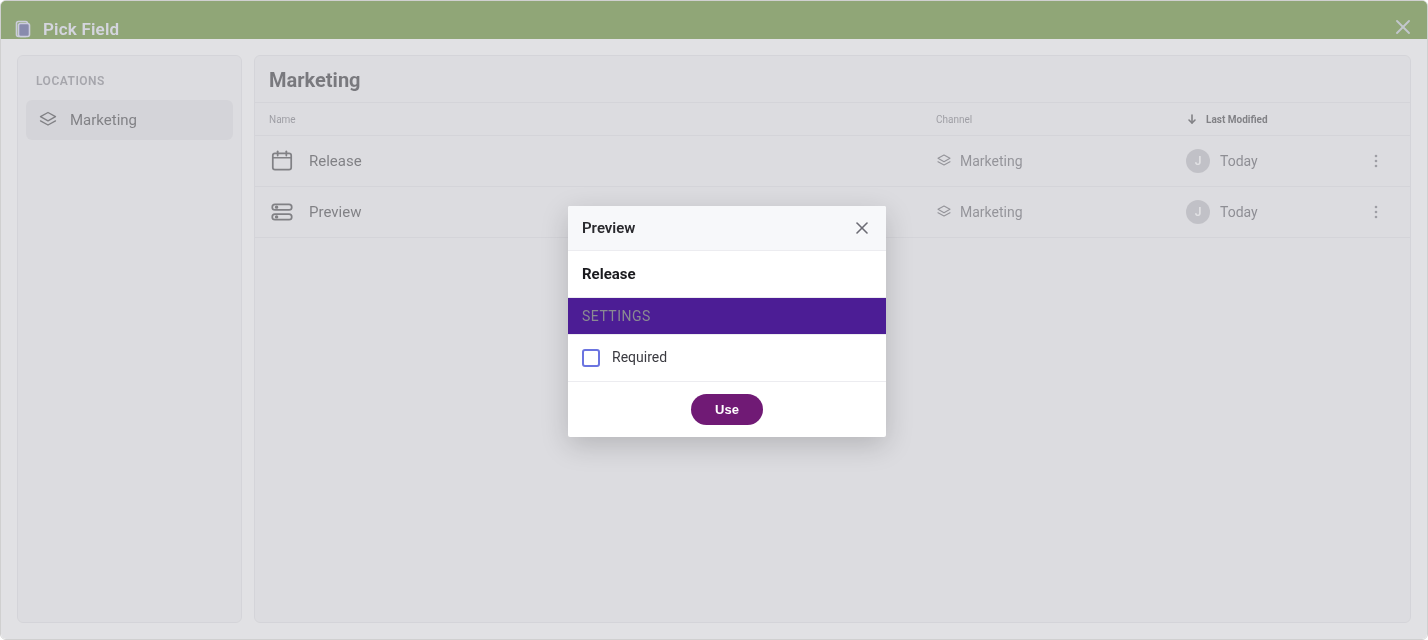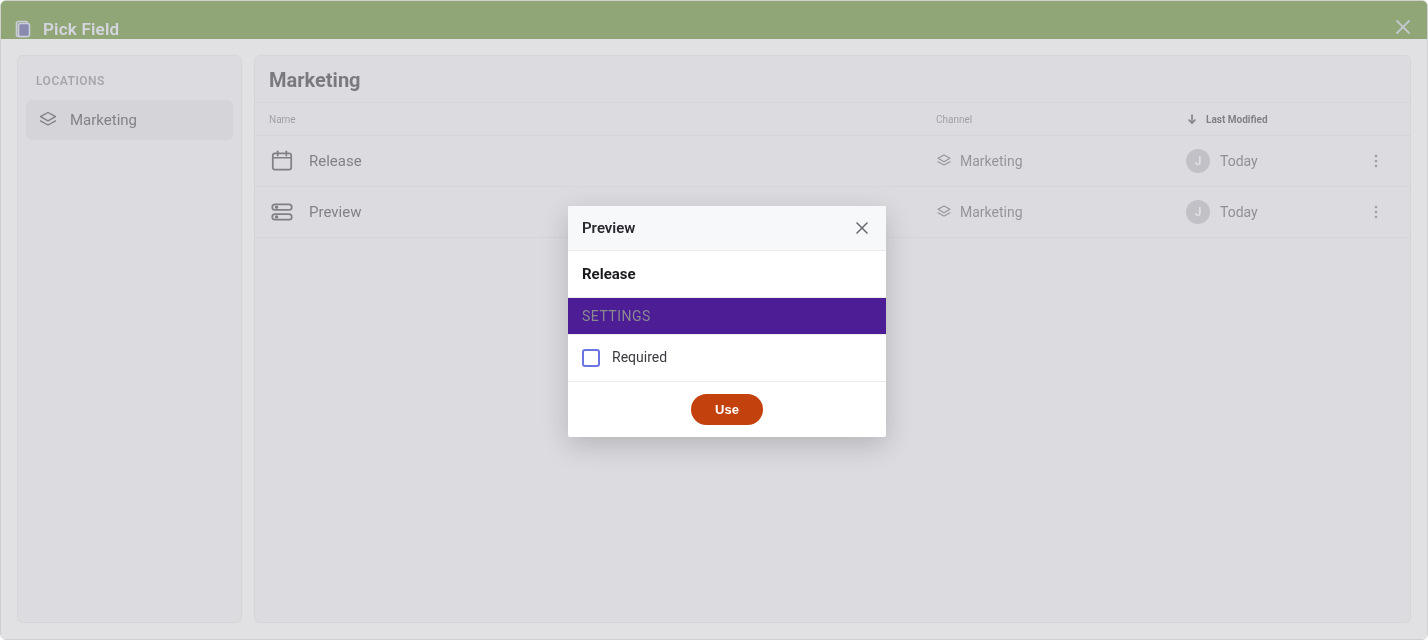--- a/index.html
+++ b/index.html
@@ -252,21 +252,21 @@
     border: 2px solid #6b74e0;
     border-radius: 3px;
     background: #fff;
   }
   .popover-footer {
     padding: 12px;
     display: flex;
     justify-content: center;
   }
   .use-btn {
-    background: #c2410c;
+    background: #701a75;
     color: #fff;
     font-weight: 600;
     font-size: 13px;
     border: none;
     border-radius: 18px;
     padding: 8px 24px;
     cursor: pointer;
   }
   svg { display: block; }
 </style>

